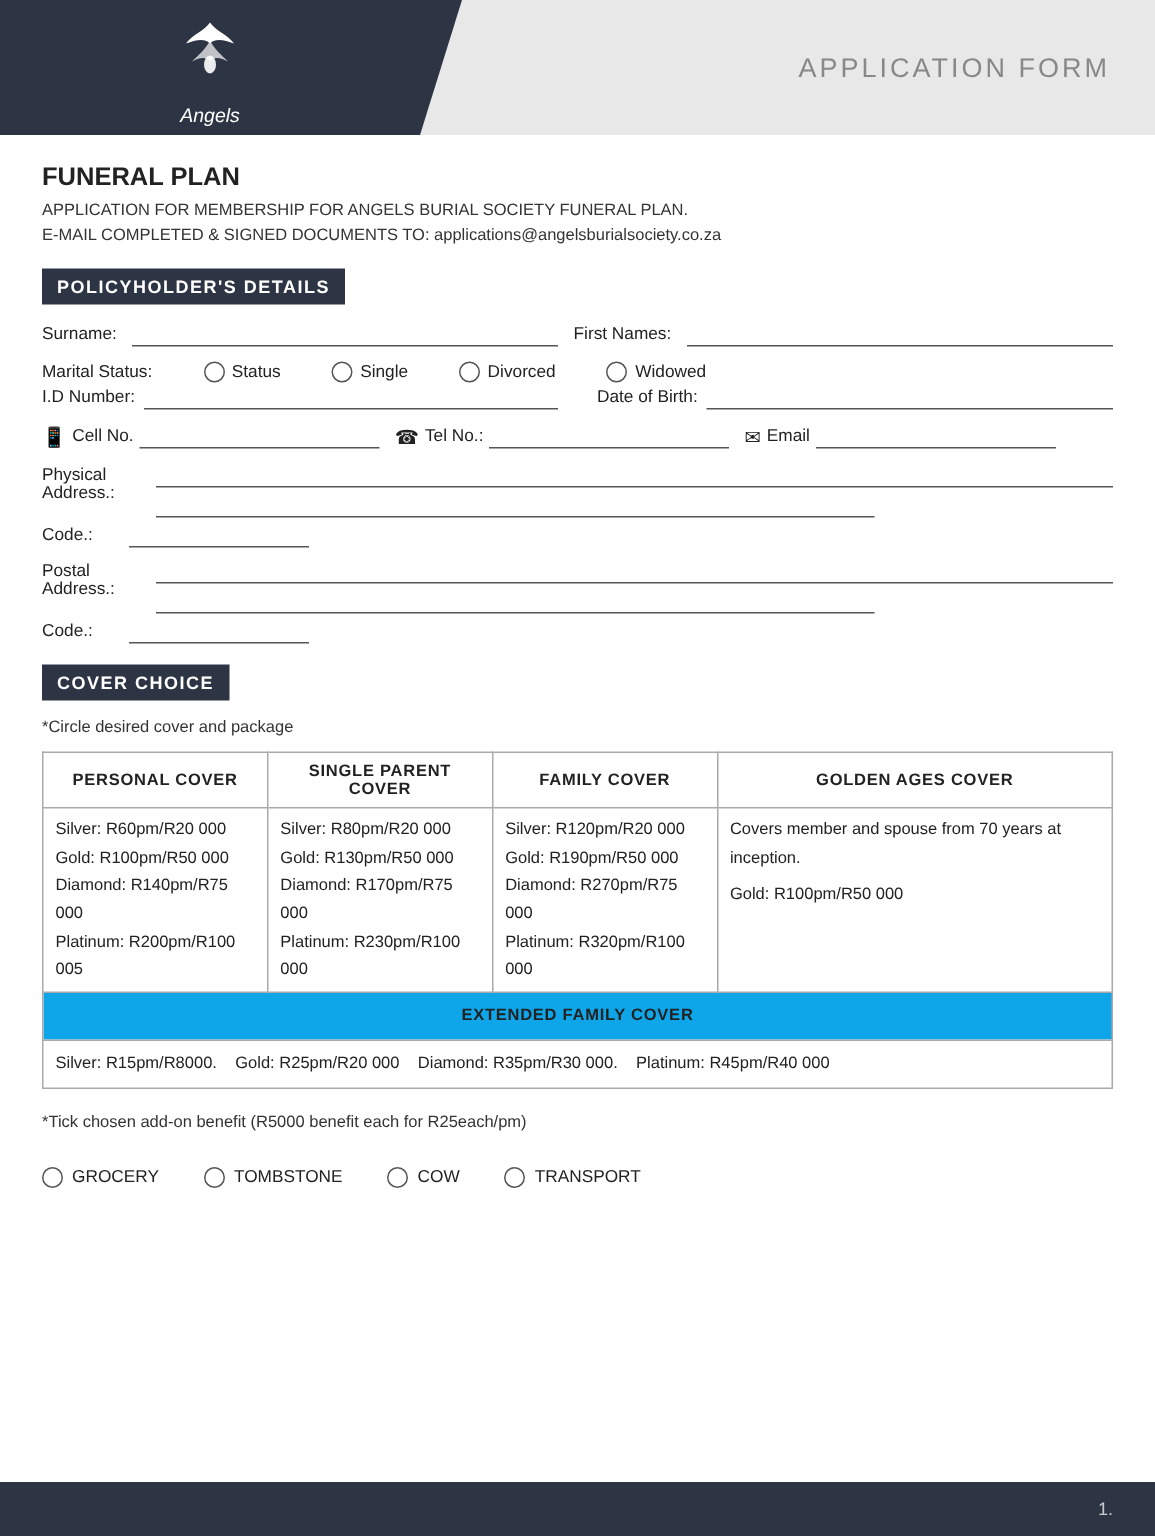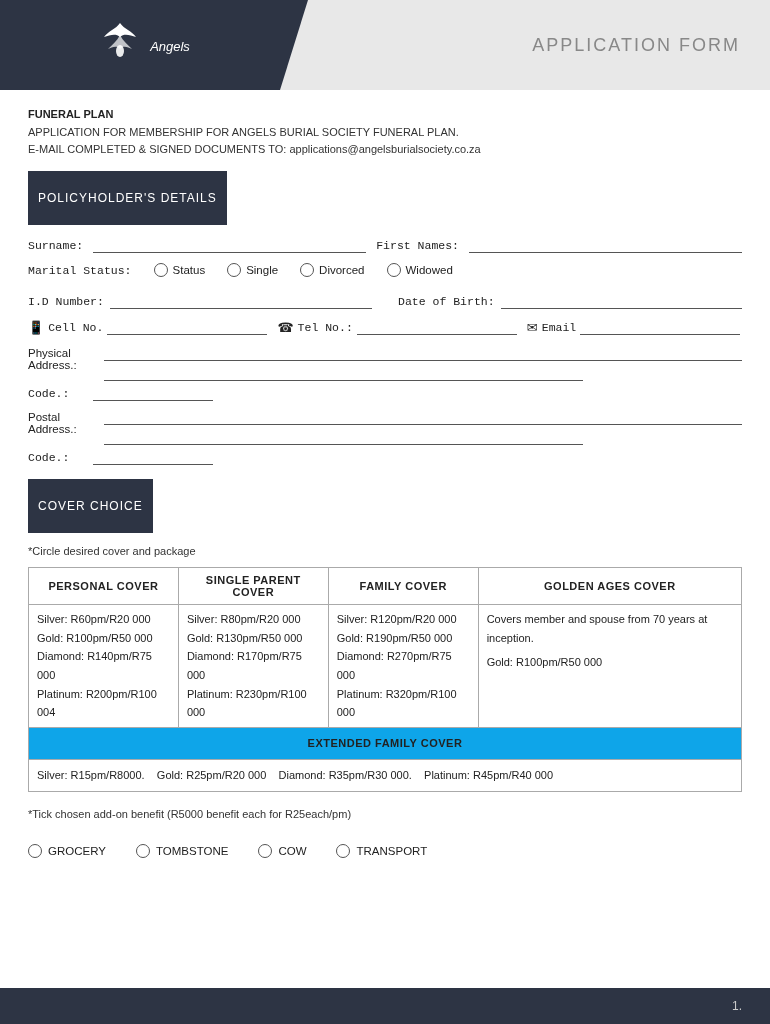--- a/index.html
+++ b/index.html
@@ -32,21 +32,21 @@
       position: absolute;
       right: -28px;
       top: 0;
       width: 0;
       height: 0;
       border-top: 90px solid #2d3444;
       border-right: 28px solid transparent;
     }
     .logo-inner {
       display: flex;
-      flex-direction: row;
+      flex-direction: column;
       align-items: center;
       color: #fff;
     }
     .logo-text {
       font-size: 13px;
       font-style: italic;
       color: #fff;
       margin-top: 2px;
     }
     .header-title-area {
@@ -65,54 +65,53 @@
       margin-left: 12px;
     }
 
     
     .content {
       padding: 18px 28px 20px 28px;
     }
 
     .funeral-plan-title {
       font-weight: bold;
-      font-size: 11px;
+      font-size: 17px;
       margin-bottom: 4px;
     }
     .funeral-plan-desc {
       font-size: 11px;
       line-height: 1.5;
       margin-bottom: 14px;
       color: #333;
     }
 
     
     .section-header {
       background: #2d3444;
       color: #fff;
-      font-weight: normal;
+      font-weight: bold;
       font-size: 12px;
       letter-spacing: 1px;
-      padding: 20px 10px;
+      padding: 5px 10px;
       display: inline-block;
       margin-bottom: 12px;
     }
 
     
     .form-row {
       display: flex;
       align-items: center;
       margin-bottom: 10px;
       gap: 10px;
     }
     .form-label {
       font-size: 11.5px;
       white-space: nowrap;
       color: #222;
-      font-family: Liberation Mono, monospace;
     }
     .form-line {
       border: none;
       border-bottom: 1px solid #555;
       flex: 1;
       height: 16px;
       background: transparent;
       outline: none;
       font-size: 11px;
     }
@@ -123,22 +122,22 @@
       height: 16px;
       background: transparent;
       outline: none;
       font-size: 11px;
     }
 
     
     .marital-row {
       display: flex;
       align-items: center;
-      margin-bottom: 16px;
-      gap: 22px;
+      margin-bottom: 2px;
+      gap: 34px;
     }
     .radio-option {
       display: flex;
       align-items: center;
       gap: 5px;
       font-size: 11.5px;
     }
     .radio-circle {
       width: 14px;
       height: 14px;
@@ -438,21 +437,21 @@
           <th><span>FAMILY COVER</span></th>
           <th><span>GOLDEN AGES COVER</span></th>
         </tr>
       </thead>
       <tbody>
         <tr>
           <td>
             <div>Silver: R60pm/R20 000</div>
             <div>Gold: R100pm/R50 000</div>
             <div>Diamond: R140pm/R75 000</div>
-            <div>Platinum: R200pm/R100 004</div>
+            <div>Platinum: R200pm/R100 005</div>
           </td>
           <td>
             <div>Silver: R80pm/R20 000</div>
             <div>Gold: R130pm/R50 000</div>
             <div>Diamond: R170pm/R75 000</div>
             <div>Platinum: R230pm/R100 000</div>
           </td>
           <td>
             <div>Silver: R120pm/R20 000</div>
             <div>Gold: R190pm/R50 000</div>

